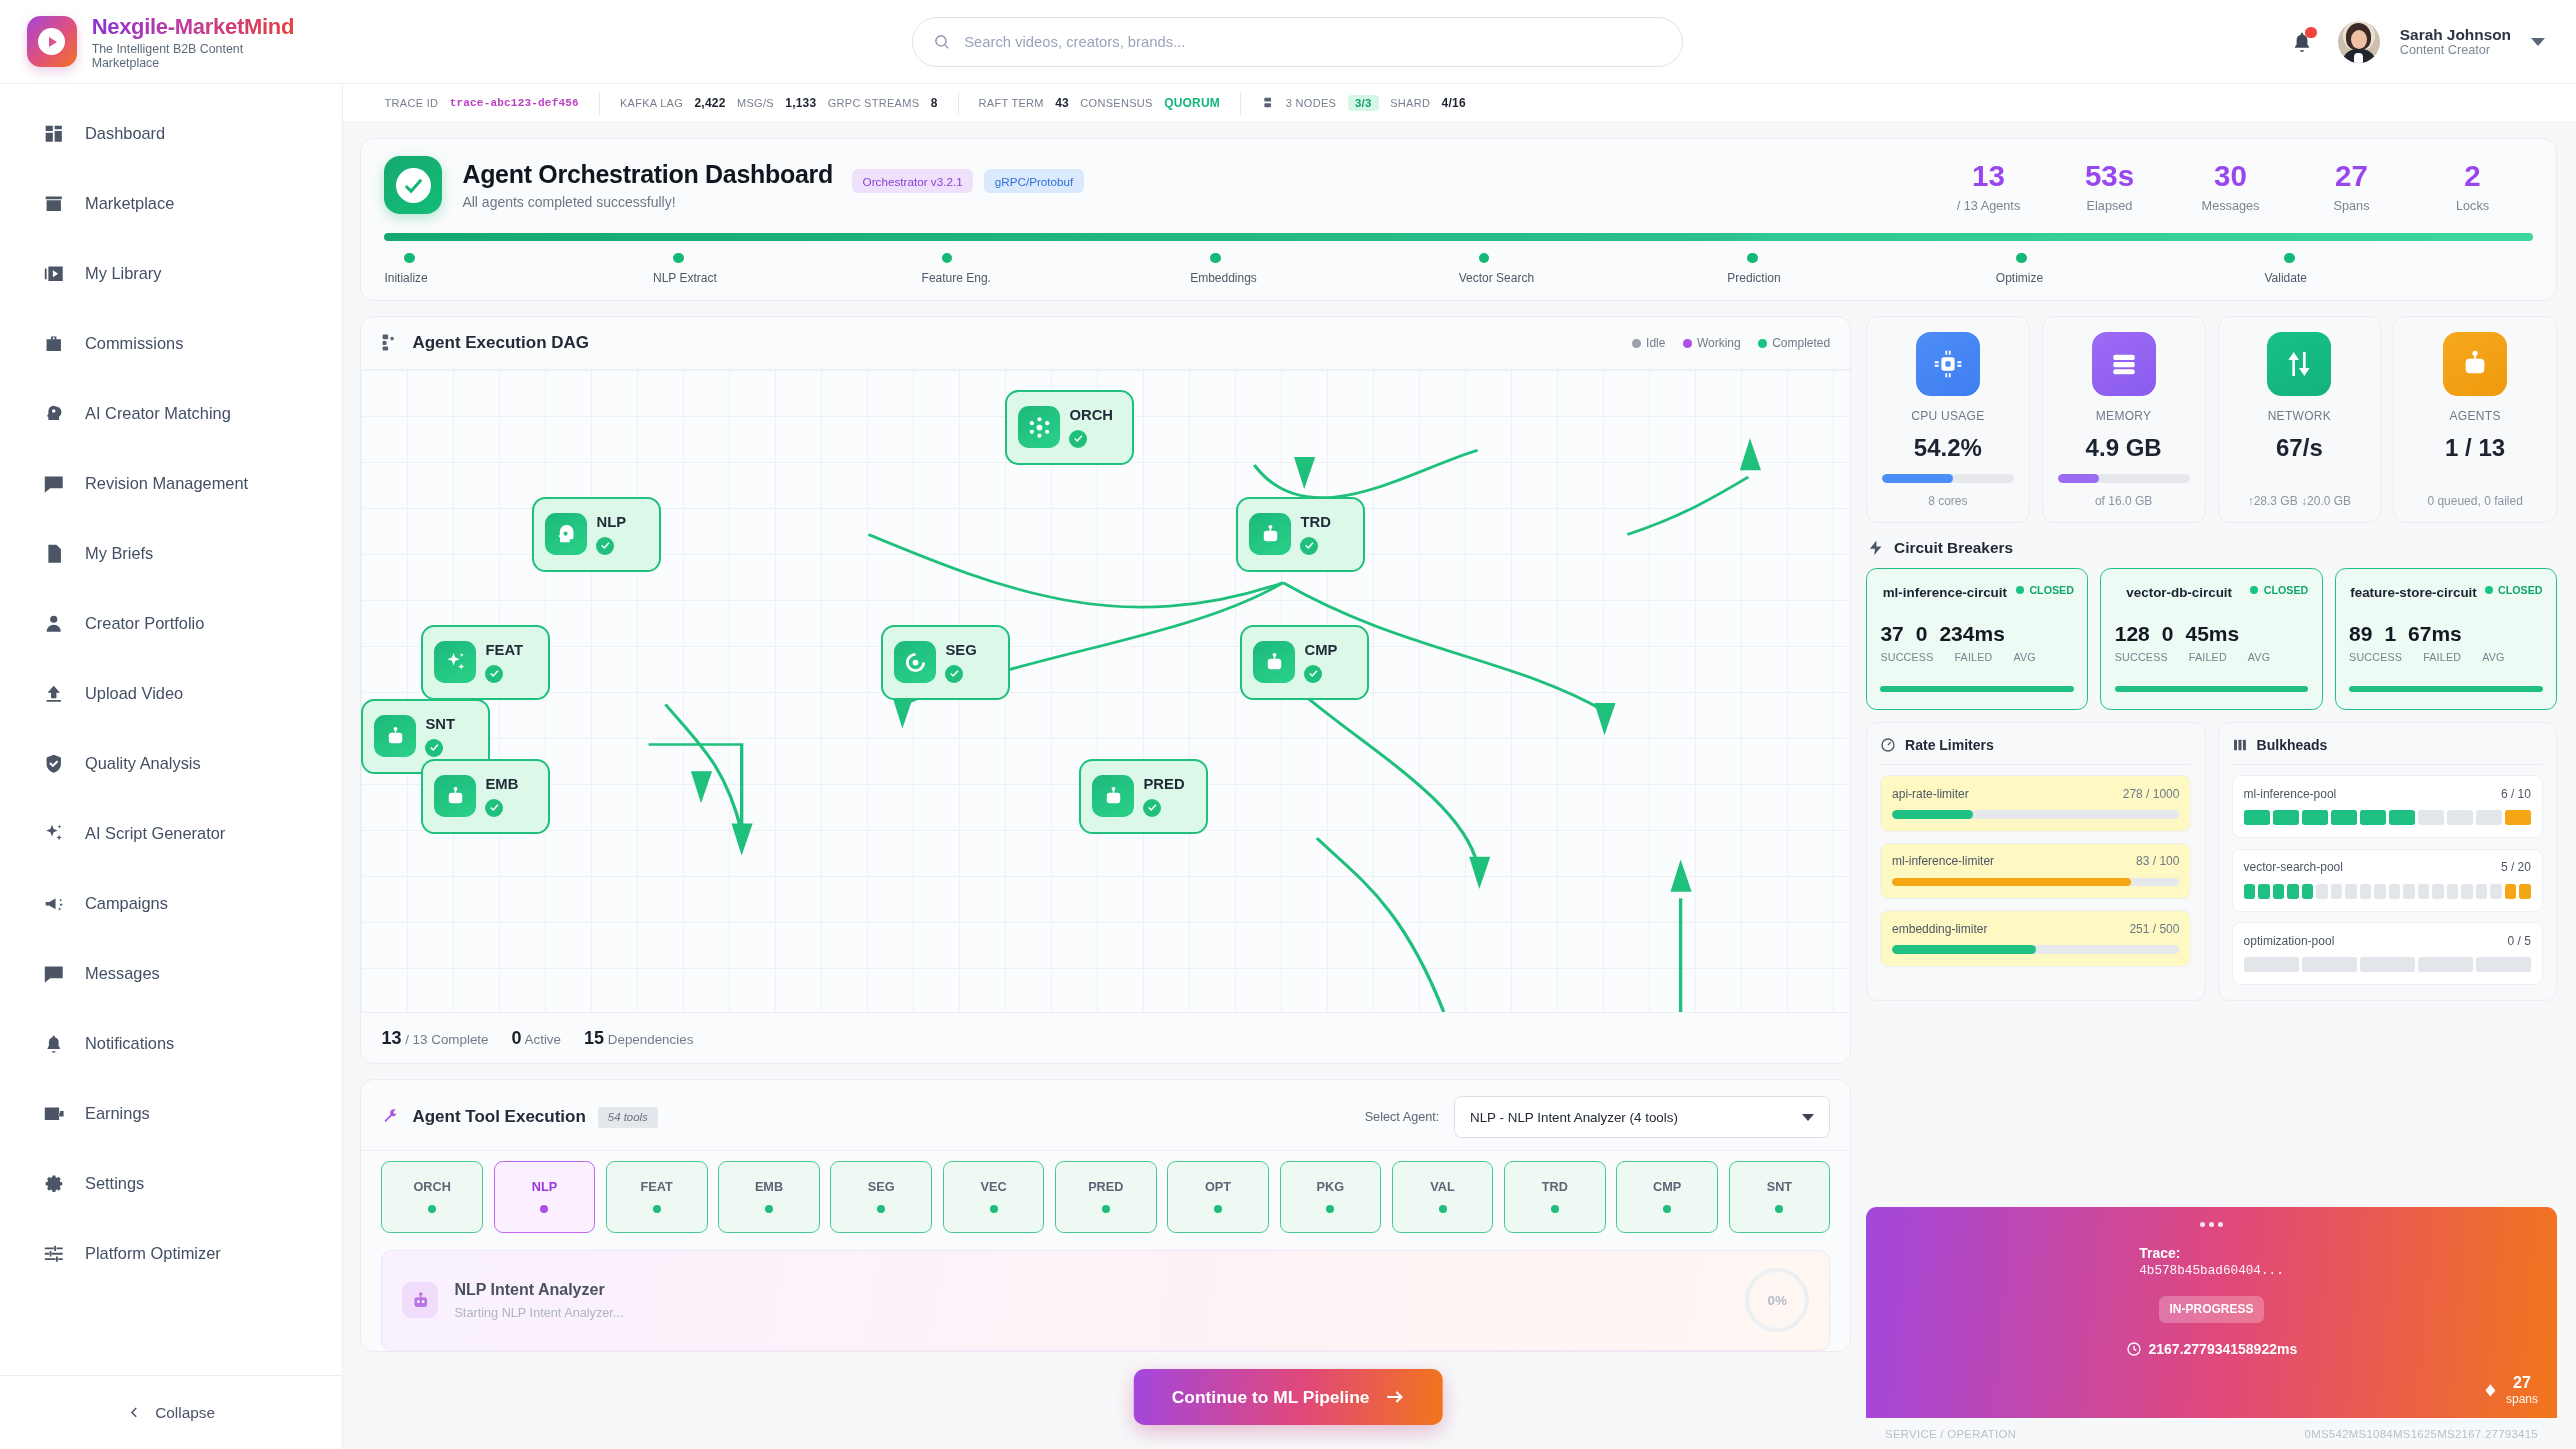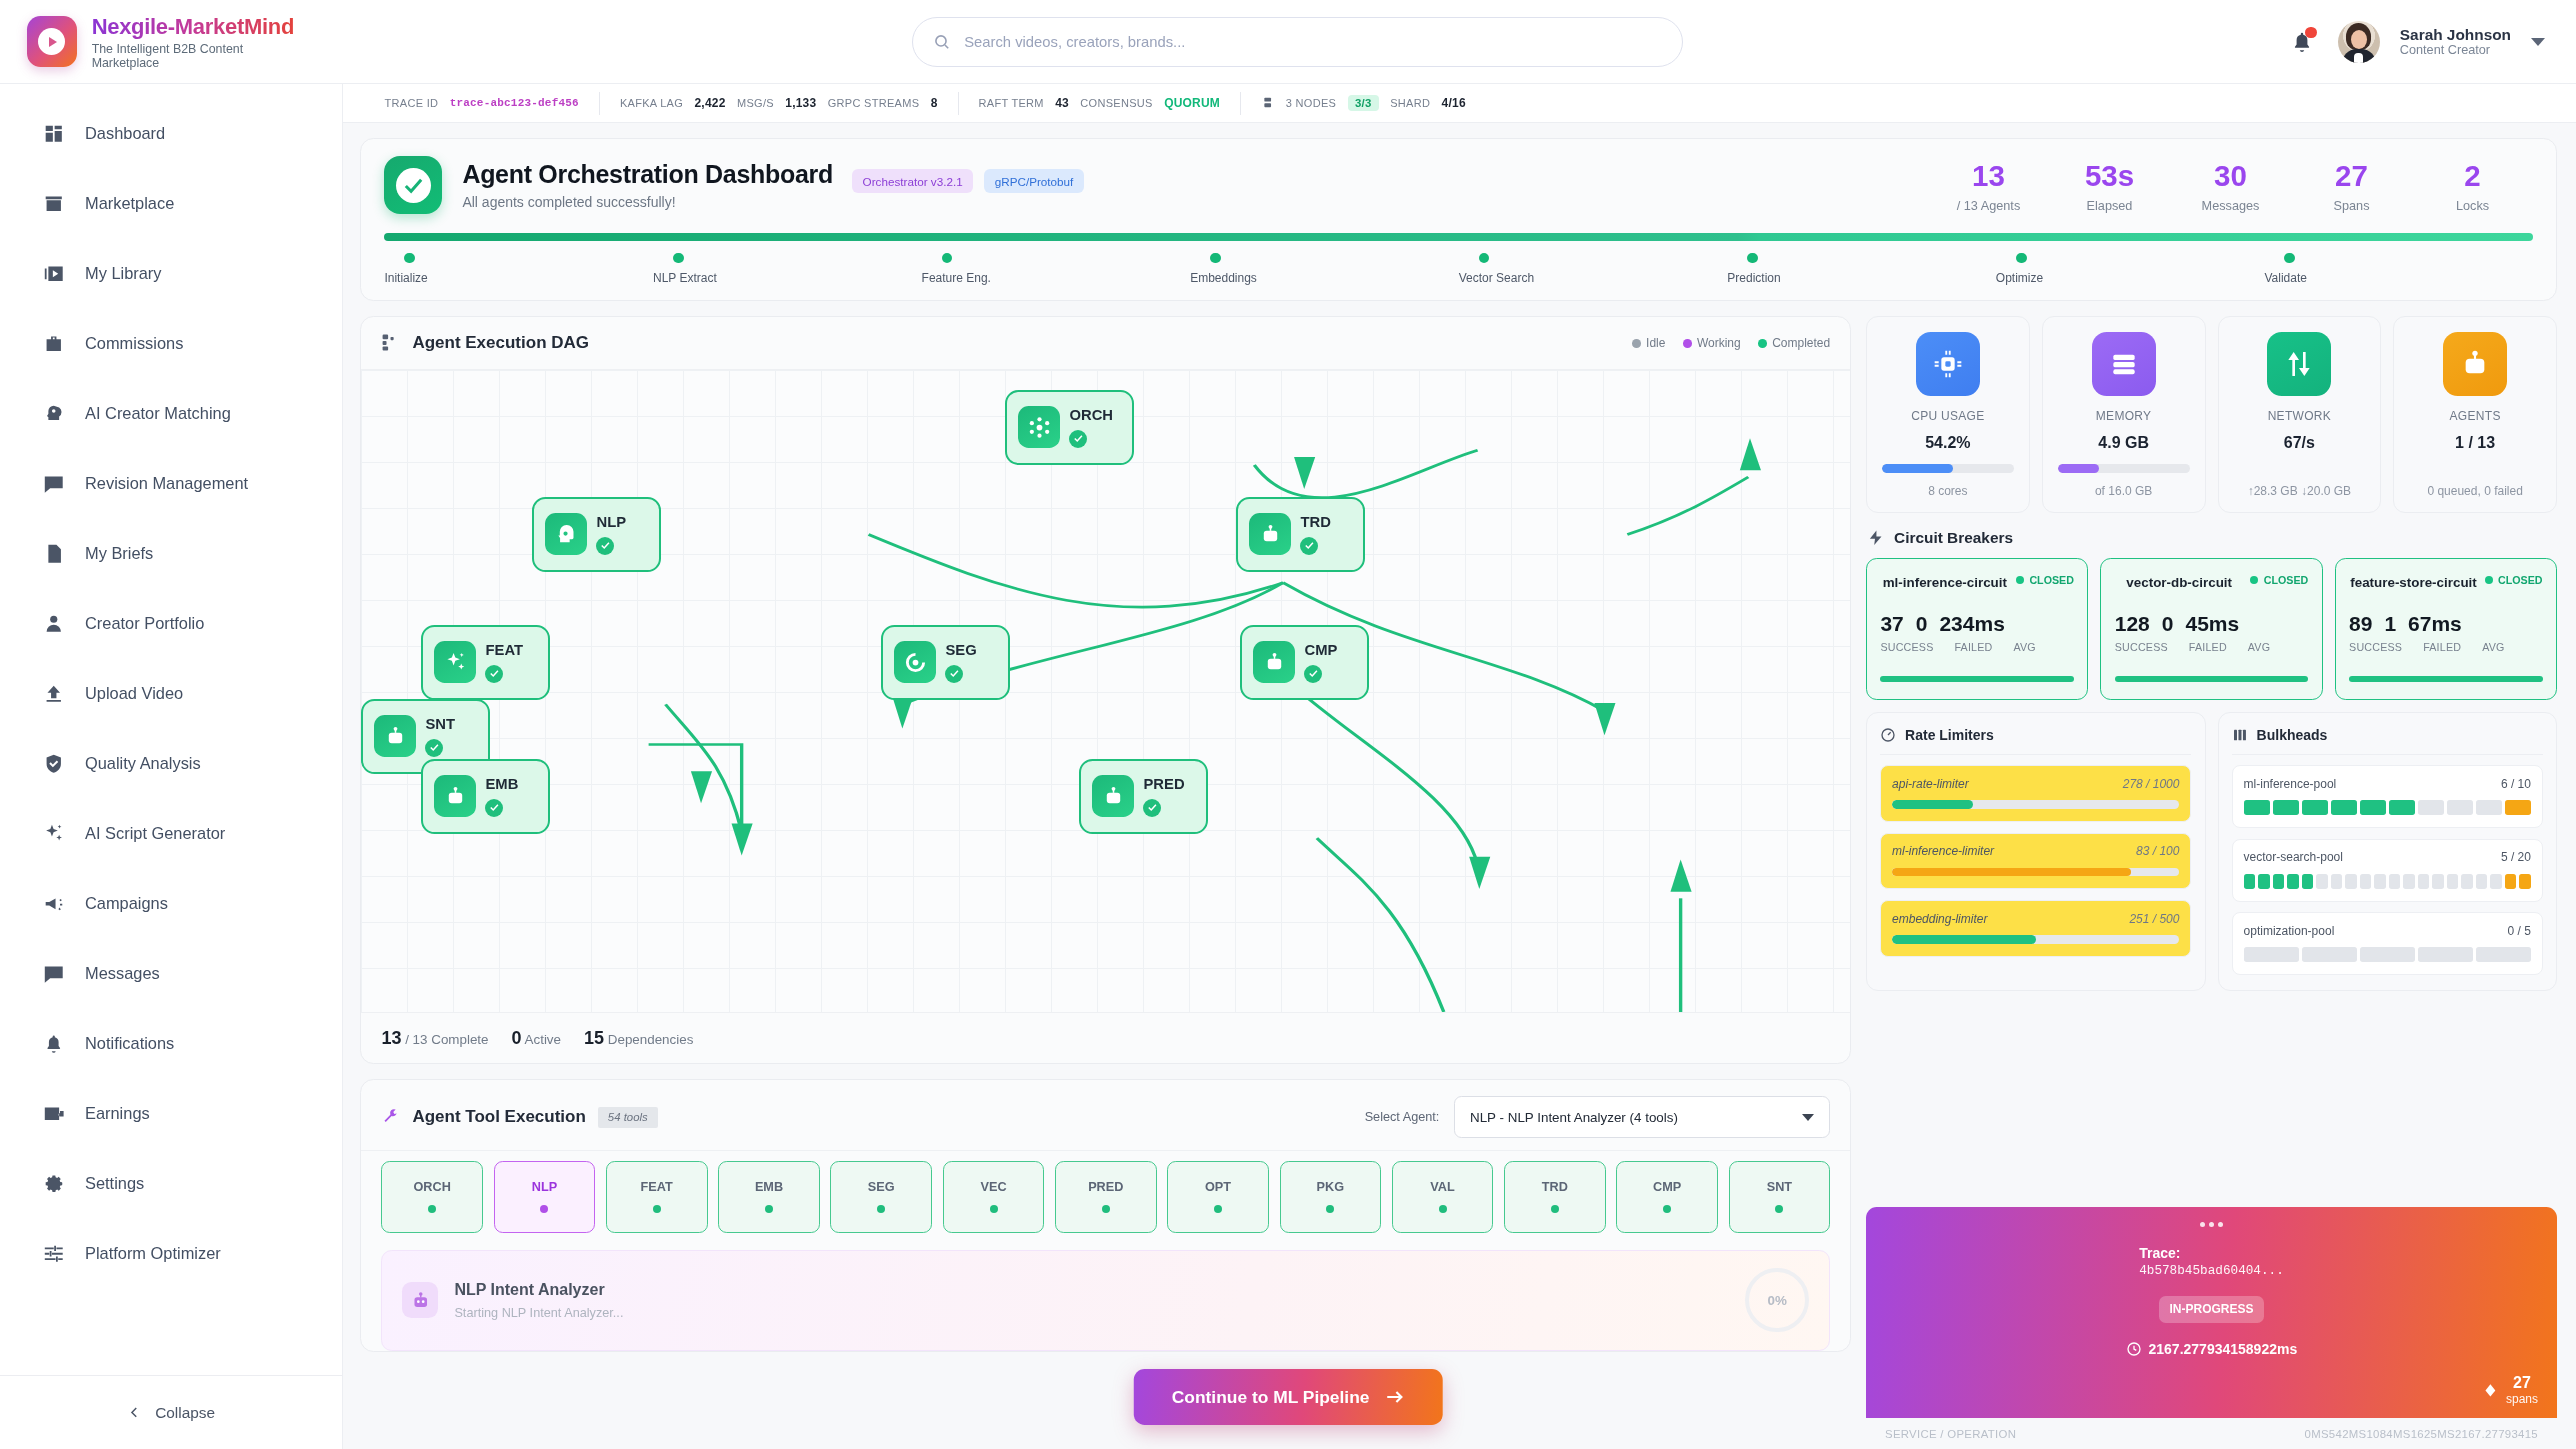--- a/index.html
+++ b/index.html
@@ -221,21 +221,21 @@
   
   .metrics { display: flex; gap: 12px; }
   .mcard { flex: 1; background: #f8f9fb; border: 0.7px solid #ebedf1; border-radius: 12px; padding: 14.8px 9.4px 13.4px 9.4px; text-align: center; }
   .mcard .mi { width: 64px; height: 64px; border-radius: 14.8px; margin: 0 auto; display:flex;align-items:center;justify-content:center;}
   .mcard .mi svg { width: 32px; height: 32px; fill: #fff; }
   .mi.blue { background: linear-gradient(150deg,#4c8ef7,#3f7ef0); }
   .mi.purple { background: linear-gradient(150deg,#9c6bf5,#8b5bef); }
   .mi.green { background: linear-gradient(150deg,#17c188,#14b27d); }
   .mi.orange { background: linear-gradient(150deg,#f5a91b,#f09a0e); }
   .mcard .mk { font-size: 12px; color: #6f7988; margin-top: 13.4px; letter-spacing: 0.3px;}
-  .mcard .mv { font-size: 16px; font-weight: bold; color: #1b2330; margin-top: 10.7px; }
+  .mcard .mv { font-size: 24px; font-weight: bold; color: #1b2330; margin-top: 10.7px; }
   .mbar { height: 9.4px; border-radius: 5.4px; background: #e6e8ec; margin: 12px 5.4px 0 5.4px; overflow: hidden;}
   .mbar i { display: block; height: 100%; border-radius: 5.4px; }
   .mcard .ms { font-size: 12px; color: #8d95a2; margin-top: 9.4px; line-height: 1.35;}
 
   .secthd { display: flex; align-items: center; gap: 9.4px; font-size: 15.4px; font-weight: bold; color: #222a37; }
   .secthd svg { width: 17.4px; height: 17.4px; }
 
   .cbrow { display: flex; gap: 12px; }
   .cb { flex: 1; border: 1.3px solid #1fc182; background: #eefaf4; border-radius: 10.7px; padding: 14.8px 13.4px 17.4px 13.4px; }
   .cb-top { display: flex; align-items: flex-start; gap: 6.7px; }
@@ -244,21 +244,21 @@
   .cb-state .d { width: 8px; height: 8px; border-radius: 50%; background: #18c484; }
   .cb-nums { display: flex; align-items: baseline; gap: 12px; margin-top: 20px; }
   .cb-nums .n { font-size: 21px; font-weight: bold; color: #121922; }
   .cb-labels { display: flex; gap: 21px; margin-top: 5.4px; font-size: 10.7px; color: #79828f; letter-spacing: 0.2px;}
   .cb-bar { height: 6px; border-radius: 4px; background: #1fc182; margin-top: 23px; }
 
   .panels { display: flex; gap: 12px; }
   .panel { flex: 1; background: #f8f9fb; border: 0.7px solid #ebedf1; border-radius: 12px; padding: 13.4px 13.4px 14.8px 13.4px; }
   .panel .ph { display: flex; align-items: center; gap: 8.7px; font-size: 14px; font-weight: bold; color: #222a37; padding-bottom: 10.7px; border-bottom: 0.7px solid #eceef2;}
   .panel .ph svg { width: 16px; height: 16px; }
-  .rl { background: #fde047; border: 0.7px solid #edeff3; border-radius: 8px; padding: 10.7px 10.7px 12px 10.7px; margin-top: 10.7px; font-style: italic;}
+  .rl { background: #fef9c3; border: 0.7px solid #edeff3; border-radius: 8px; padding: 10.7px 10.7px 12px 10.7px; margin-top: 10.7px;}
   .rl .top { display: flex; justify-content: space-between; font-size: 12px; color: #4d5664;}
   .rl .top .q { color: #6e7786; }
   .rl .bar { height: 8.7px; border-radius: 5.4px; background: #e6e8ec; margin-top: 9.4px; overflow: hidden;}
   .rl .bar i { display: block; height: 100%; border-radius: 5.4px;}
   .bh { background: #fff; border: 0.7px solid #edeff3; border-radius: 8px; padding: 10.7px 10.7px 12px 10.7px; margin-top: 10.7px;}
   .bh .top { display: flex; justify-content: space-between; font-size: 12px; color: #4d5664;}
   .slots { display: flex; gap: 2.7px; margin-top: 9.4px; }
   .slots i { flex: 1; height: 14.8px; border-radius: 2.7px; background: #e2e5ea; display: block;}
   .slots i.on { background: #1fc182; }
   .slots i.q { background: #f5a614; }

